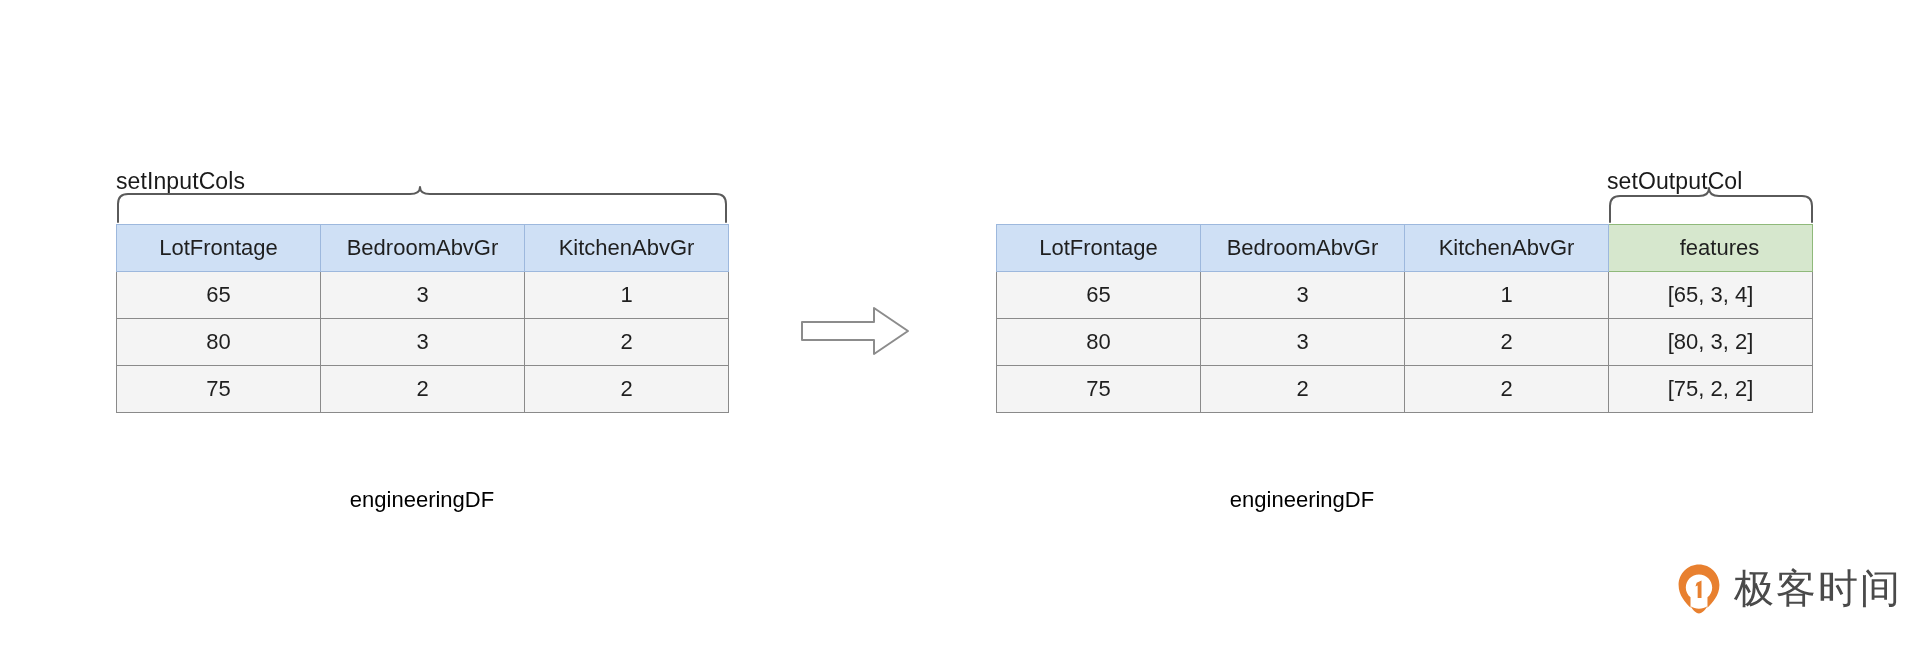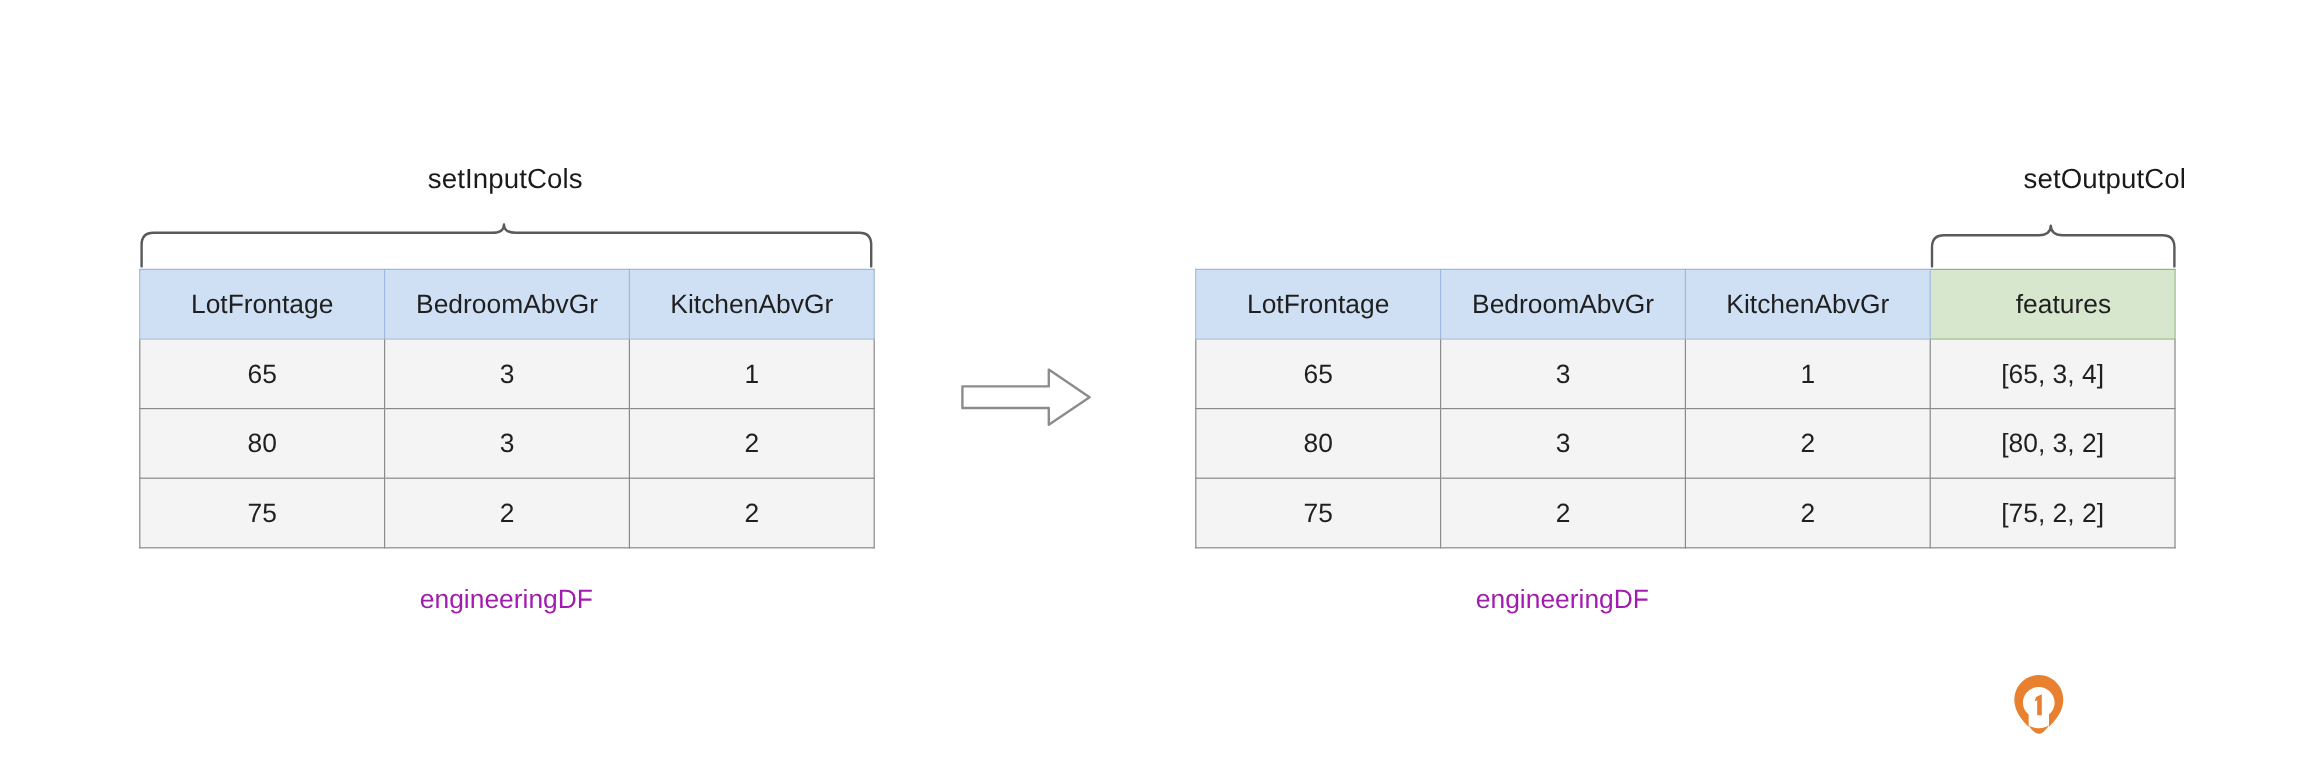--- a/index.html
+++ b/index.html
@@ -16,46 +16,46 @@
     color: #222222;
   }
 
   
   .abs { position: absolute; }
 
   .caption {
     font-size: 23px;
     color: #1a1a1a;
     white-space: nowrap;
-    text-align: center;
     letter-spacing: 0.1px;
+    margin-top: 32px;
   }
 
   .df-label {
     font-size: 22px;
-    color: #a21caf;
+    color: #000000;
     white-space: nowrap;
     text-align: center;
   }
 
   
   .df-table {
     border-collapse: collapse;
     table-layout: fixed;
     border: 1px solid #8a8a8a;
     background: #f4f4f4;
   }
   .df-table th,
   .df-table td {
     border: 1px solid #8a8a8a;
     text-align: center;
     font-weight: normal;
     font-size: 22px;
     color: #1f1f1f;
-    height: 58px;
+    height: 47px;
     padding: 0 6px;
     box-sizing: border-box;
     background: #f4f4f4;
     overflow: hidden;
     white-space: nowrap;
   }
   .df-table th.hdr-blue {
     background: #cfe0f5;
     border: 1px solid #9db8dd;
     color: #1f1f1f;
@@ -135,21 +135,21 @@
 </table>
 
 <div class="abs df-label" style="left:116px; top:487px; width:612px;">engineeringDF</div>
 
 <div class="arrow-wrap" style="left:800px; top:306px;">
   <svg width="110" height="50" viewBox="0 0 110 50" fill="none">
     <path d="M2 16 L74 16 L74 2 L108 25 L74 48 L74 34 L2 34 Z" stroke="#8c8c8c" stroke-width="2" fill="#ffffff" stroke-linejoin="round" stroke-linecap="round"></path>
   </svg>
 </div>
 
-<div class="abs caption" style="left:1652px; top:136px; width:204px;">setOutputCol</div>
+<div class="abs caption" style="left:1607px; top:136px; width:204px;">setOutputCol</div>
 
 <div class="brace-wrap" style="left:1608px; top:186px;">
   <svg width="206" height="36" viewBox="0 0 206 36" fill="none">
     <path d="M2 36 L2 20 Q2 10 12 10 L91 10 Q101 10 101 2 Q101 10 111 10 L194 10 Q204 10 204 20 L204 36" stroke="#5a5a5a" stroke-width="2" fill="none" stroke-linecap="round" stroke-linejoin="round"></path>
   </svg>
 </div>
 
 <table class="df-table" style="position:absolute; left:996px; top:224px; width:816px;">
   <colgroup>
     <col style="width:204px">
@@ -192,13 +192,14 @@
 <div class="logo" style="left:1676px; top:561px;">
   <svg class="logo-mark" viewBox="0 0 46 54">
     <path d="M23 1.5 C11.2 1.5 1.8 11 1.8 22.8 C1.8 33.5 9 41.2 14.2 46.5 L14.2 35.6
              C11.2 33.3 9.3 29.6 9.3 25.4 C9.3 18 15.4 11.9 23 11.9
              C30.6 11.9 36.7 18 36.7 25.4 C36.7 29.6 34.8 33.3 31.8 35.6
              L31.8 46.5 C37 41.2 44.2 33.5 44.2 22.8 C44.2 11 34.8 1.5 23 1.5 Z" fill="#e8802f"></path>
     <path d="M20.6 20.6 L25.6 18.2 L25.6 36.4 L21.6 36.4 L21.6 23.4 L19.3 24.4 Z" fill="#e8802f"></path>
     <path d="M14.2 45.0 C17 49.6 20.3 52.4 23 52.4 C25.7 52.4 29 49.6 31.8 45.0
              C29.2 46.7 26.2 47.6 23 47.6 C19.8 47.6 16.8 46.7 14.2 45.0 Z" fill="#e8802f"></path>
   </svg>
+  <span class="logo-text">极客时间</span>
 </div>
 
 </body></html>

